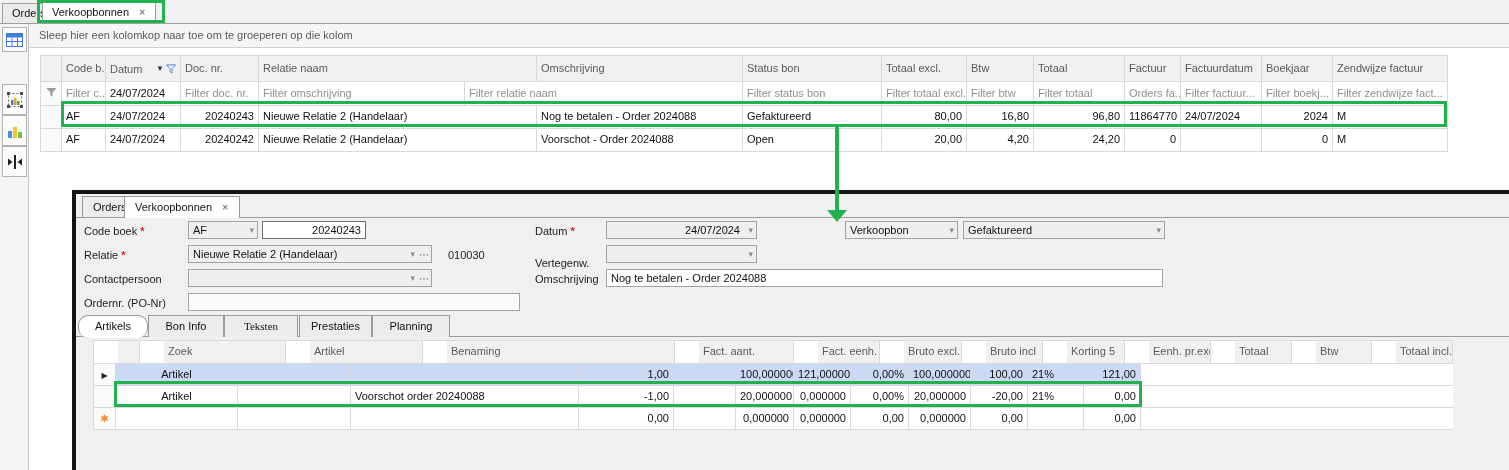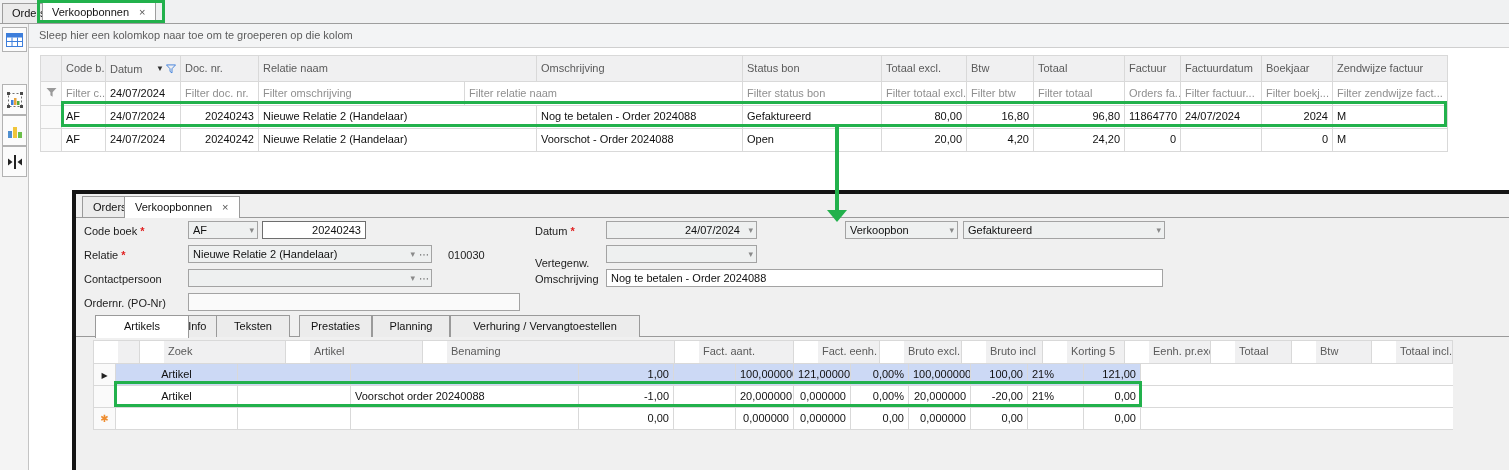--- a/index.html
+++ b/index.html
@@ -282,26 +282,25 @@
     <span></span>
     <span class="arr">▾</span>
     <span class="ell">⋯</span>
   </div>
   <div class="flabel" style="left:459px; top:76px;">Omschrijving</div>
   <div class="tb" style="left:530px; top:75px; width:557px;">Nog te betalen - Order 2024088</div>
 
   <div class="flabel" style="left:8px; top:100px;">Ordernr. (PO-Nr)</div>
   <div class="tb" style="left:112px; top:99px; width:332px; background:#fafafa;"></div>
 
-  <div class="stab active" style="left:19px; width:94px;">Artikels</div>
+  <div class="stab active" style="left:2px; width:70px;border-radius:10px;">Artikels</div>
   <div class="stab" style="left:72px; width:76px;">Bon Info</div>
-  <div class="stab" style="left:140px; width:74px;">Teksten</div>
+  <div class="stab" style="left:148px; width:74px;font-family:Liberation Serif, serif;">Teksten</div>
   <div class="stab" style="left:223px; width:73px;">Prestaties</div>
   <div class="stab" style="left:296px; width:78px;">Planning</div>
-  <div class="stab" style="left:374px; width:190px;">Verhuring / Vervangtoestellen</div>
   <div class="stabline"></div>
 
   <div class="grid" style="left:17px; top:146px;">
     <div class="grow dhead">
       <div class="cell d0 ind"></div>
       <div class="cell d1">Zoek</div>
       <div class="cell d2">Artikel</div>
       <div class="cell d3">Benaming</div>
       <div class="cell d4">Fact. aant.</div>
       <div class="cell d5">Fact. eenh.</div>

